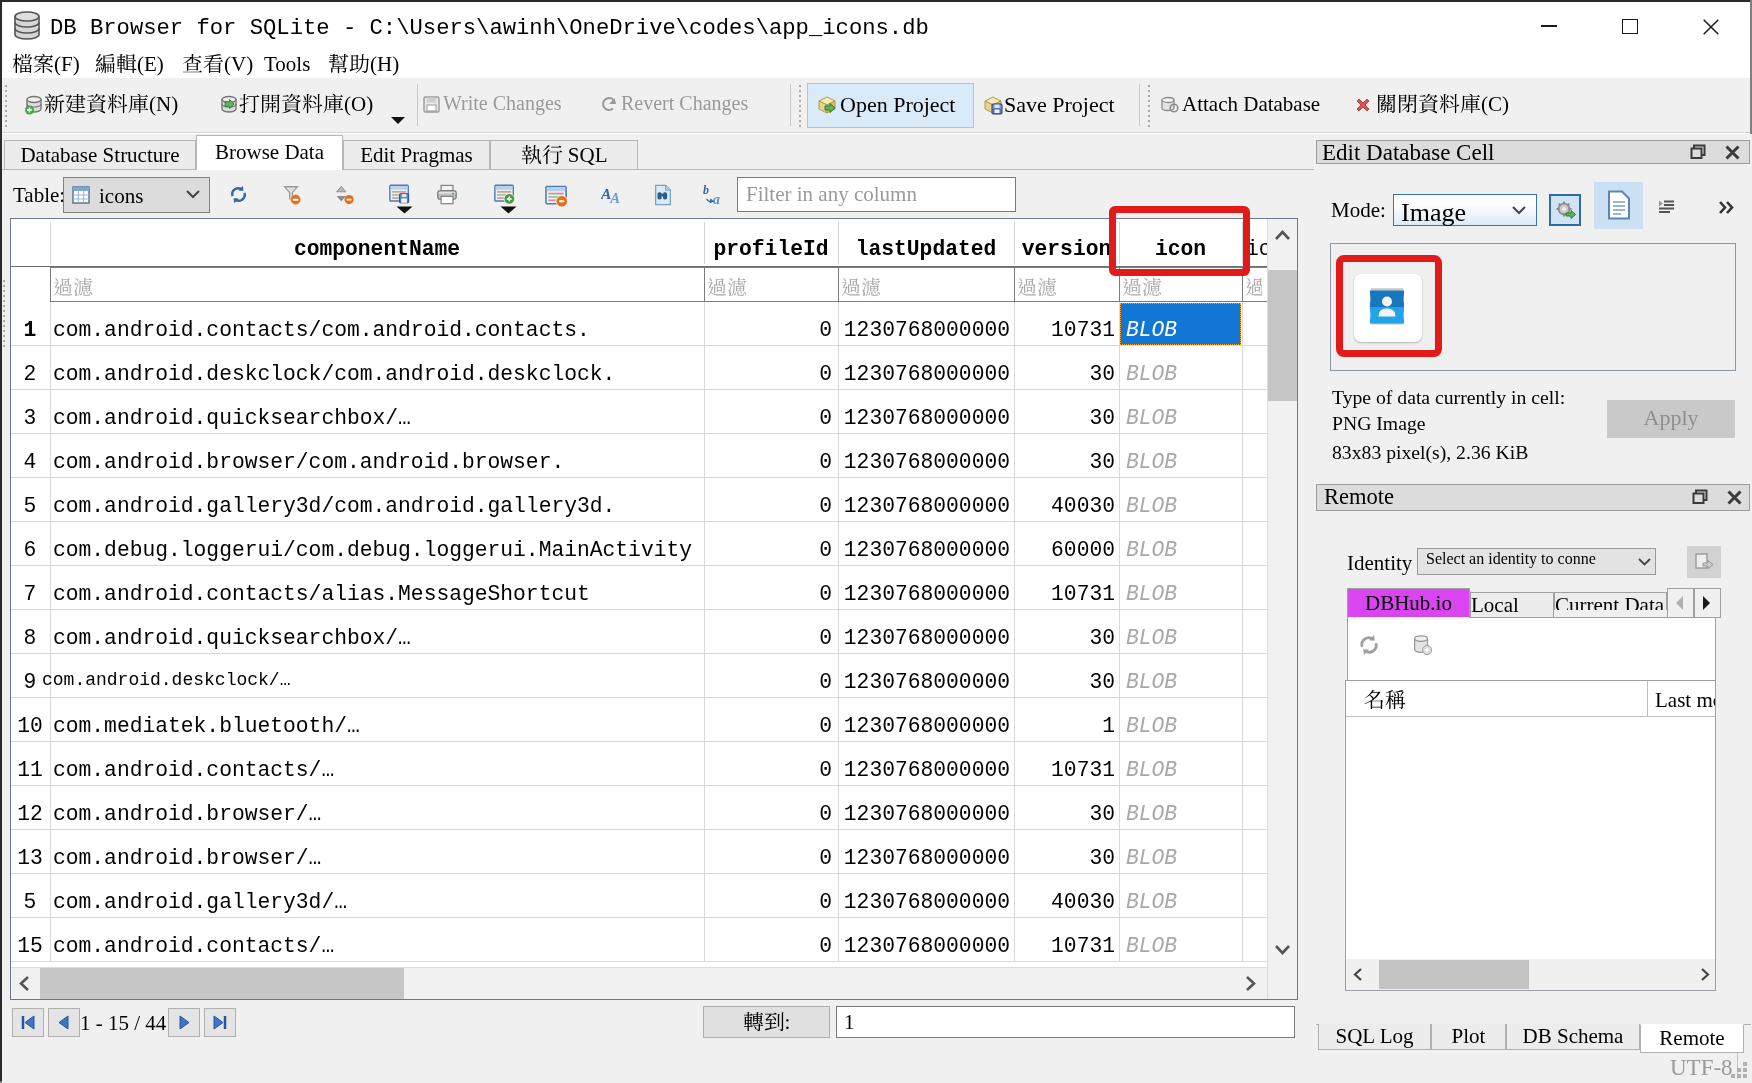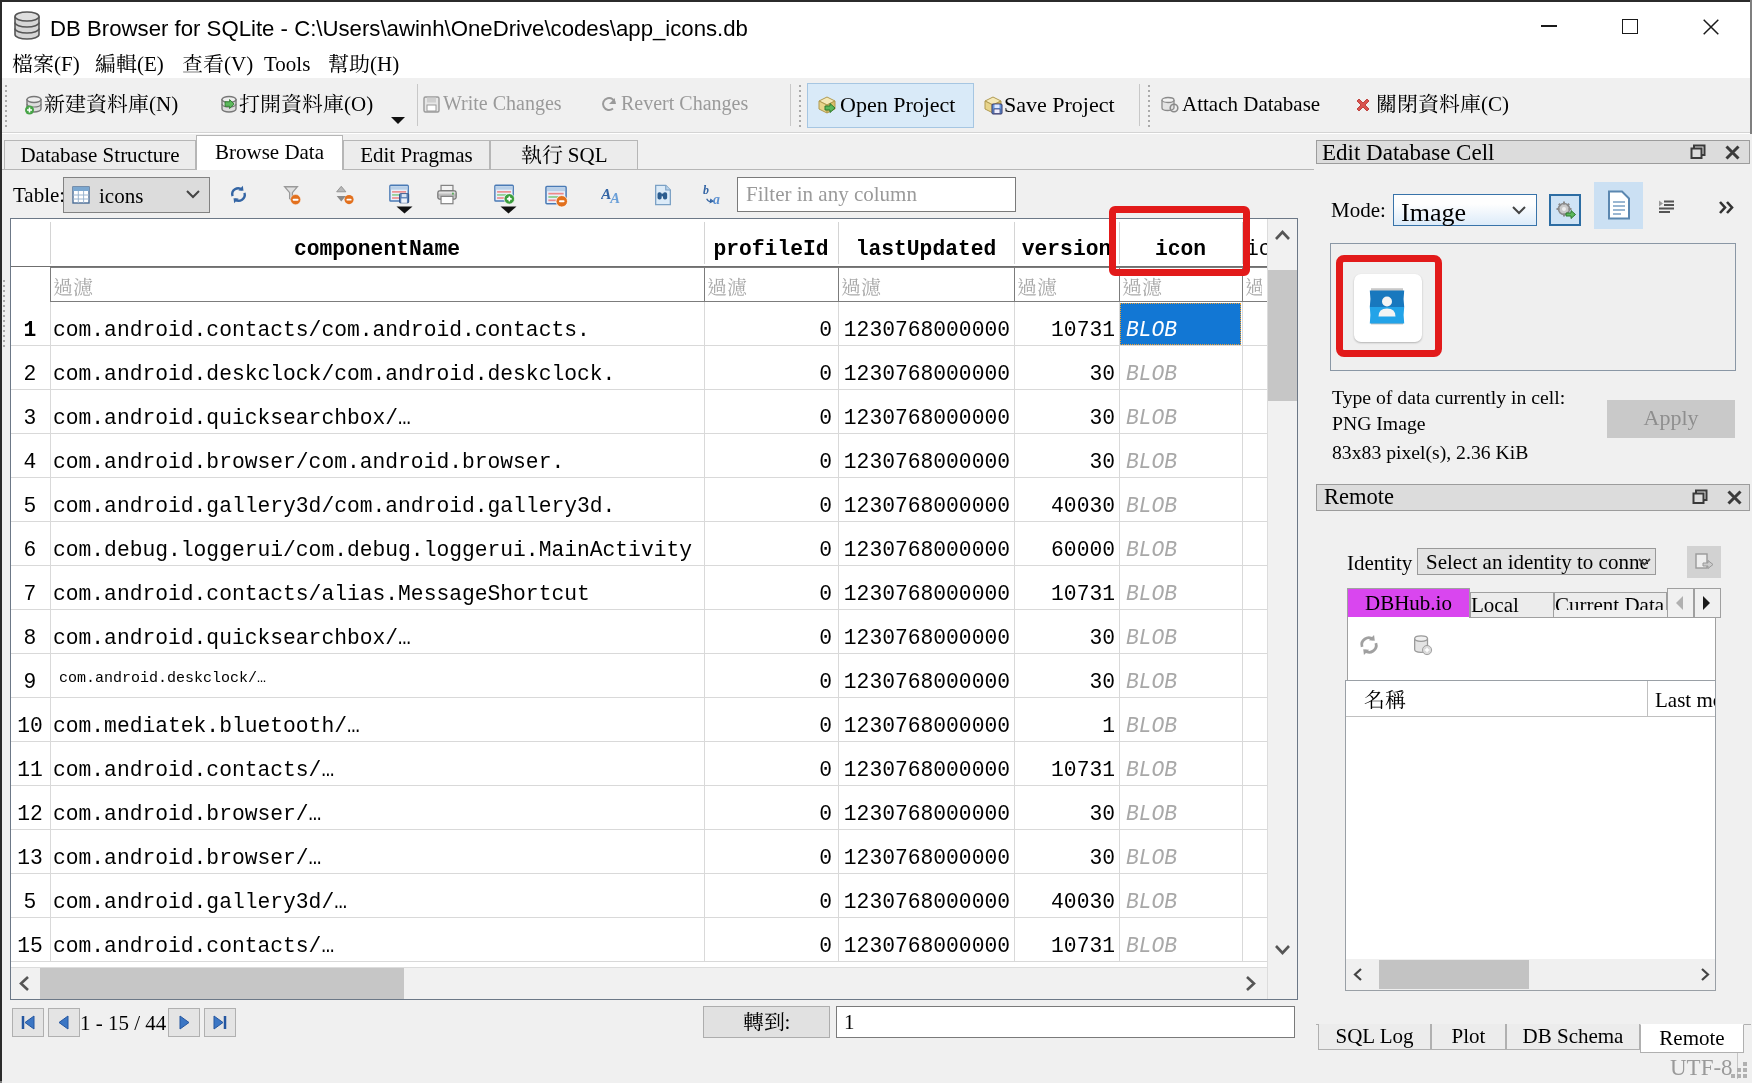--- a/index.html
+++ b/index.html
@@ -1,20 +1,20 @@
 <!DOCTYPE html>
 <html><head><meta charset="utf-8">
 <style>
 *{margin:0;padding:0;box-sizing:border-box}
 html,body{width:1752px;height:1083px;overflow:hidden}
 body{font-family:"Liberation Serif",serif;position:relative;background:#fff}
 .abs{position:absolute}
 .k{width:1em;height:1em;vertical-align:-0.13em;fill:currentColor}
 .mono{font-family:"Liberation Mono",monospace}
-.sans{font-family:Liberation Sans, sans-serif}
+.sans{font-family:Liberation Mono, monospace}
 </style></head><body>
 
 <svg width="0" height="0" style="position:absolute">
     <defs>
       <path id="u5230" d="M369 198Q365 208 351 213Q336 218 311 209L340 201Q317 233 279 271Q241 310 198 347Q155 384 115 410L114 398H153Q150 431 140 451Q130 471 117 477L75 387Q75 387 86 385Q96 383 101 380Q125 363 150 335Q175 307 199 275Q223 242 242 212Q262 182 273 159ZM100 396Q137 394 203 390Q269 385 353 378Q437 371 527 364L529 380Q458 394 350 416Q242 438 118 459ZM947 71Q945 82 937 89Q928 96 910 98V864Q910 890 904 910Q897 930 876 943Q854 955 808 960Q806 944 801 932Q797 920 786 911Q775 903 755 897Q735 890 703 886V871Q703 871 718 872Q734 873 756 875Q777 877 797 878Q816 879 823 879Q837 879 842 874Q847 869 847 857V60ZM758 149Q757 159 749 166Q741 173 722 175V724Q722 728 714 733Q707 739 695 742Q684 746 672 746H659V138ZM42 852Q78 847 138 838Q197 828 272 815Q347 801 432 785Q518 769 608 752L612 769Q523 798 399 835Q276 872 107 918Q99 936 83 941ZM400 236Q460 262 497 292Q534 321 552 350Q570 379 574 403Q577 427 570 442Q563 458 549 461Q535 464 518 450Q513 416 492 377Q472 339 444 304Q416 269 388 245ZM382 456Q380 466 372 473Q365 480 346 482V823L281 837V446ZM495 529Q495 529 503 536Q512 543 525 554Q539 564 553 577Q567 589 579 601Q575 617 553 617H77L69 588H449ZM525 73Q525 73 534 80Q543 87 556 98Q569 109 584 121Q599 134 611 146Q608 162 584 162H57L49 132H479Z"></path>
       <path id="u52A9" d="M448 301H886V330H457ZM615 55 717 66Q716 76 707 84Q699 91 682 94Q681 204 677 305Q674 406 659 499Q644 591 607 674Q571 756 504 827Q437 898 329 957L315 940Q410 878 468 805Q526 732 557 648Q588 564 600 470Q612 376 614 272Q615 168 615 55ZM118 123V90L191 123H179V794Q179 799 165 808Q151 816 127 816H118ZM357 123H347L384 83L461 145Q457 151 446 156Q434 162 419 165V733L357 748ZM140 123H391V153H140ZM140 325H391V355H140ZM140 531H391V561H140ZM855 301H844L883 258L959 322Q953 328 943 332Q933 336 917 338Q914 457 908 553Q902 650 893 723Q883 795 870 842Q857 889 839 909Q818 932 789 943Q760 953 727 953Q727 938 724 925Q720 912 709 904Q697 896 669 889Q641 881 611 876L612 858Q634 860 663 863Q691 866 715 868Q740 870 751 870Q766 870 774 867Q782 865 791 856Q809 838 822 765Q834 692 843 573Q851 455 855 301ZM27 792Q58 788 107 779Q157 770 221 758Q286 745 359 730Q432 715 507 699L511 715Q436 743 330 779Q225 815 86 858Q79 877 62 882Z"></path>
       <path id="u540D" d="M356 159H710V188H332ZM801 558H791L828 516L910 580Q906 586 894 591Q883 597 867 600V931Q867 934 857 940Q847 945 835 950Q822 954 811 954H801ZM356 851H832V881H356ZM356 558H837V587H356ZM676 159H664L714 114L790 188Q784 194 774 196Q764 199 744 200Q644 370 468 504Q292 638 43 711L34 695Q179 639 304 557Q429 475 525 373Q621 272 676 159ZM254 279Q317 297 357 321Q398 344 419 368Q441 393 447 414Q453 436 448 450Q442 465 429 468Q415 472 397 462Q385 433 360 401Q334 368 304 338Q273 308 244 288ZM401 42 505 77Q501 85 494 88Q486 91 466 87Q424 151 361 216Q299 281 223 337Q148 393 66 431L56 418Q126 374 192 312Q258 251 313 180Q367 110 401 42ZM387 558V935Q387 937 381 943Q374 949 362 953Q350 958 333 958H322V590L357 540L400 558Z"></path>
       <path id="u57F7" d="M778 270 818 228 899 296Q894 301 883 306Q873 310 857 312Q853 365 851 430Q849 495 850 561Q851 627 856 686Q861 745 872 788Q882 832 899 849Q904 855 907 853Q911 851 914 842Q921 822 927 797Q934 773 940 745L952 747L941 882Q955 901 959 916Q962 930 957 940Q944 958 920 954Q897 950 874 934Q844 908 826 858Q808 808 799 741Q789 673 787 595Q785 516 786 434Q787 351 788 270ZM513 444Q588 481 636 519Q684 558 711 594Q737 629 746 659Q755 688 750 707Q746 726 732 731Q718 737 699 723Q691 689 670 652Q649 616 621 579Q592 543 561 511Q530 478 501 453ZM836 270V300H525L516 270ZM713 59Q711 69 703 76Q694 83 676 86Q675 202 674 307Q672 412 661 505Q650 599 622 680Q595 761 543 830Q491 899 406 955L392 939Q464 880 507 809Q551 738 573 655Q596 572 604 477Q612 382 612 275Q612 168 612 48ZM457 379Q450 399 420 400Q403 434 375 472Q347 511 317 543H297Q310 517 322 484Q333 451 343 418Q353 384 359 355ZM126 362Q166 383 187 406Q209 428 218 449Q226 470 224 487Q222 503 213 513Q204 523 190 522Q177 522 164 510Q161 475 146 435Q131 395 113 367ZM304 937Q304 940 290 949Q275 957 251 957H241V543H304ZM337 54Q336 63 328 70Q321 76 304 79V340H241V44ZM436 636Q436 636 444 643Q452 650 464 660Q477 671 491 684Q505 696 516 707Q513 723 490 723H47L39 694H393ZM414 476Q414 476 427 488Q440 499 459 515Q477 531 492 546Q488 562 466 562H70L62 533H372ZM447 268Q447 268 455 275Q463 281 476 292Q489 303 503 315Q517 328 529 339Q525 355 502 355H50L42 326H402ZM409 120Q409 120 422 131Q436 142 455 158Q473 174 488 189Q484 205 462 205H91L83 175H367Z"></path>
       <path id="u5E6B" d="M86 112H377L413 70Q413 70 424 79Q435 88 452 100Q468 113 481 124Q477 140 455 140H94ZM73 291H397L433 250Q433 250 445 259Q456 267 472 280Q488 292 501 305Q498 320 476 320H81ZM45 202H412L450 160Q450 160 462 169Q474 177 490 190Q507 203 520 216Q517 232 495 232H53ZM499 149H855L894 99Q894 99 906 109Q918 119 935 134Q952 148 965 162Q962 178 940 178H507ZM245 42 342 51Q341 61 334 67Q326 74 309 77V216H245ZM245 219 341 229Q340 238 332 244Q325 250 308 253V407L245 414ZM566 194Q608 204 634 219Q659 234 671 250Q683 267 684 282Q685 297 677 307Q670 316 658 318Q645 320 630 310Q623 282 601 252Q579 222 556 202ZM45 394Q85 393 155 389Q225 385 313 379Q401 372 495 366L496 383Q429 395 333 412Q237 428 106 449Q102 457 96 462Q90 467 82 469ZM765 44 861 54Q858 74 828 79V354Q828 380 822 399Q815 417 795 429Q775 440 733 445Q731 430 727 419Q723 408 713 399Q703 392 687 387Q670 381 640 378V362Q640 362 654 363Q667 364 686 366Q705 367 722 368Q738 369 745 369Q757 369 761 364Q765 360 765 350ZM235 548H754V577H235ZM235 634H754V662H235ZM724 462H715L750 426L827 483Q822 489 811 494Q800 499 787 502V670Q787 674 778 678Q769 683 757 687Q745 691 734 691H724ZM212 462V432L280 462H764V492H274V682Q274 685 266 689Q258 694 246 698Q234 702 222 702H212ZM149 724V692L219 724H823V754H213V915Q213 917 204 922Q196 927 184 931Q171 935 158 935H149ZM470 379 567 398Q562 419 530 420Q519 433 503 448Q487 464 475 477H447Q452 458 459 429Q466 399 470 379ZM791 724H781L814 685L898 747Q894 752 882 758Q870 764 855 766V849Q855 873 849 891Q842 910 820 921Q798 932 752 937Q751 923 746 911Q742 900 732 893Q721 887 701 880Q681 874 648 871V855Q648 855 663 856Q679 857 700 858Q721 859 741 860Q760 861 769 861Q782 861 786 857Q791 852 791 843ZM467 645H531V940Q531 943 516 952Q502 960 477 960H467Z"></path>
       <path id="u5EAB" d="M355 713Q355 716 347 721Q340 727 328 731Q316 735 303 735H293V405V375L361 405H794V435H355ZM754 405 788 368 864 426Q860 431 850 436Q840 442 826 444V705Q826 709 817 714Q808 719 796 723Q784 727 773 727H763V405ZM787 528V557H326V528ZM787 651V681H327V651ZM876 726Q876 726 885 733Q894 739 907 750Q920 761 934 773Q948 785 960 797Q957 813 935 813H196L187 783H830ZM828 242Q828 242 842 253Q856 264 876 280Q896 296 911 312Q907 328 885 328H236L228 298H784ZM619 209Q618 218 612 224Q606 230 591 232V935Q591 939 584 945Q576 951 564 955Q553 959 540 959H528V199ZM459 41Q506 48 536 61Q565 74 578 91Q592 107 594 122Q596 138 588 149Q581 160 567 163Q554 167 537 157Q526 130 500 99Q475 68 449 50ZM136 144V121L211 154H199V426Q199 489 195 559Q191 628 176 699Q161 769 129 835Q98 901 44 956L29 946Q78 871 100 785Q123 699 129 608Q136 517 136 427V154ZM865 93Q865 93 874 100Q883 108 897 119Q911 130 926 143Q941 156 953 168Q949 184 927 184H174V154H817Z"></path>
@@ -382,21 +382,21 @@
 <div class="abs mono" style="left:1126px;top:582px;font-size:21.3px;font-style:italic;color:#a8a8a8">BLOB</div>
 <div class="abs" style="left:11px;top:653px;width:1256px;height:1px;background:#d9d9d9"></div>
 <div class="abs mono" style="left:10px;top:626px;width:40px;text-align:center;font-size:21.3px;font-weight:normal">8</div>
 <div class="abs mono" style="left:53px;top:626px;font-size:21.3px;white-space:pre">com.android.quicksearchbox/…</div>
 <div class="abs mono" style="left:704px;top:626px;width:128px;text-align:right;font-size:21.3px">0</div>
 <div class="abs mono" style="left:838px;top:626px;width:172px;text-align:right;font-size:21.3px">1230768000000</div>
 <div class="abs mono" style="left:1014px;top:626px;width:101px;text-align:right;font-size:21.3px">30</div>
 <div class="abs mono" style="left:1126px;top:626px;font-size:21.3px;font-style:italic;color:#a8a8a8">BLOB</div>
 <div class="abs" style="left:11px;top:697px;width:1256px;height:1px;background:#d9d9d9"></div>
 <div class="abs mono" style="left:10px;top:670px;width:40px;text-align:center;font-size:21.3px;font-weight:normal">9</div>
-<div class="abs mono" style="left:59px;top:670px;font-size:15px;white-space:pre">com.android.deskclock/…</div>
+<div class="abs mono" style="left:42px;top:670px;font-size:18px;white-space:pre">com.android.deskclock/…</div>
 <div class="abs mono" style="left:704px;top:670px;width:128px;text-align:right;font-size:21.3px">0</div>
 <div class="abs mono" style="left:838px;top:670px;width:172px;text-align:right;font-size:21.3px">1230768000000</div>
 <div class="abs mono" style="left:1014px;top:670px;width:101px;text-align:right;font-size:21.3px">30</div>
 <div class="abs mono" style="left:1126px;top:670px;font-size:21.3px;font-style:italic;color:#a8a8a8">BLOB</div>
 <div class="abs" style="left:11px;top:741px;width:1256px;height:1px;background:#d9d9d9"></div>
 <div class="abs mono" style="left:10px;top:714px;width:40px;text-align:center;font-size:21.3px;font-weight:normal">10</div>
 <div class="abs mono" style="left:53px;top:714px;font-size:21.3px;white-space:pre">com.mediatek.bluetooth/…</div>
 <div class="abs mono" style="left:704px;top:714px;width:128px;text-align:right;font-size:21.3px">0</div>
 <div class="abs mono" style="left:838px;top:714px;width:172px;text-align:right;font-size:21.3px">1230768000000</div>
 <div class="abs mono" style="left:1014px;top:714px;width:101px;text-align:right;font-size:21.3px">1</div>
@@ -534,21 +534,21 @@
 <div class="abs" style="left:1324px;top:484px;font-size:22.5px">Remote</div>
 <svg class="abs" style="left:1692px;top:489px" width="16" height="16" viewBox="0 0 16 16">
 <path d="M4 4 V1.5 H14.5 V11 H12" fill="none" stroke="#3a3a3a" stroke-width="2"></path>
 <rect x="1.5" y="4.5" width="10" height="9.5" fill="#dcdcdc" stroke="#3a3a3a" stroke-width="2"></rect>
   </svg>
 <svg class="abs" style="left:1727px;top:490px" width="15" height="15" viewBox="0 0 15 15">
 <path d="M1.5 1.5 L13.5 13.5 M13.5 1.5 L1.5 13.5" stroke="#3a3a3a" stroke-width="3"></path>
   </svg>
 <div class="abs" style="left:1347px;top:551px;font-size:21px">Identity</div>
 <div class="abs" style="left:1417px;top:548px;width:239px;height:27px;background:#e3e3e3;border:1px solid #999;overflow:hidden">
-    <div style="margin:1px 0 0 8px;font-size:21px;white-space:nowrap;width:222px;overflow:hidden">Select an identity to conne</div>
+    <div style="margin:1px 0 0 8px;font-size:16px;white-space:nowrap;width:222px;overflow:hidden">Select an identity to conne</div>
   </div>
 <svg class="abs" style="left:1638px;top:558px" width="13" height="8" viewBox="0 0 13 8">
     <path d="M1 1 l5.5 5.5 5.5-5.5" stroke="#444" stroke-width="1.8" fill="none"></path>
   </svg>
 <div class="abs" style="left:1687px;top:546px;width:34px;height:32px;background:#d2d2d2"></div>
 <svg class="abs" style="left:1695px;top:553px" width="19" height="18" viewBox="0 0 19 18">
 <rect x="1" y="1" width="11" height="14" fill="#eee" stroke="#999" stroke-width="1.4"></rect>
 <path d="M8 10 h5 v-2.5 l5 4 -5 4 v-2.5 h-5 z" fill="#ccc" stroke="#999" stroke-width="1"></path>
   </svg>
 <div class="abs" style="left:1347px;top:588px;width:123px;height:30px;background:#d946ef;border:1px solid #a0a0a0;border-bottom:none;text-align:center;font-size:21px;line-height:28px">DBHub.io</div>

